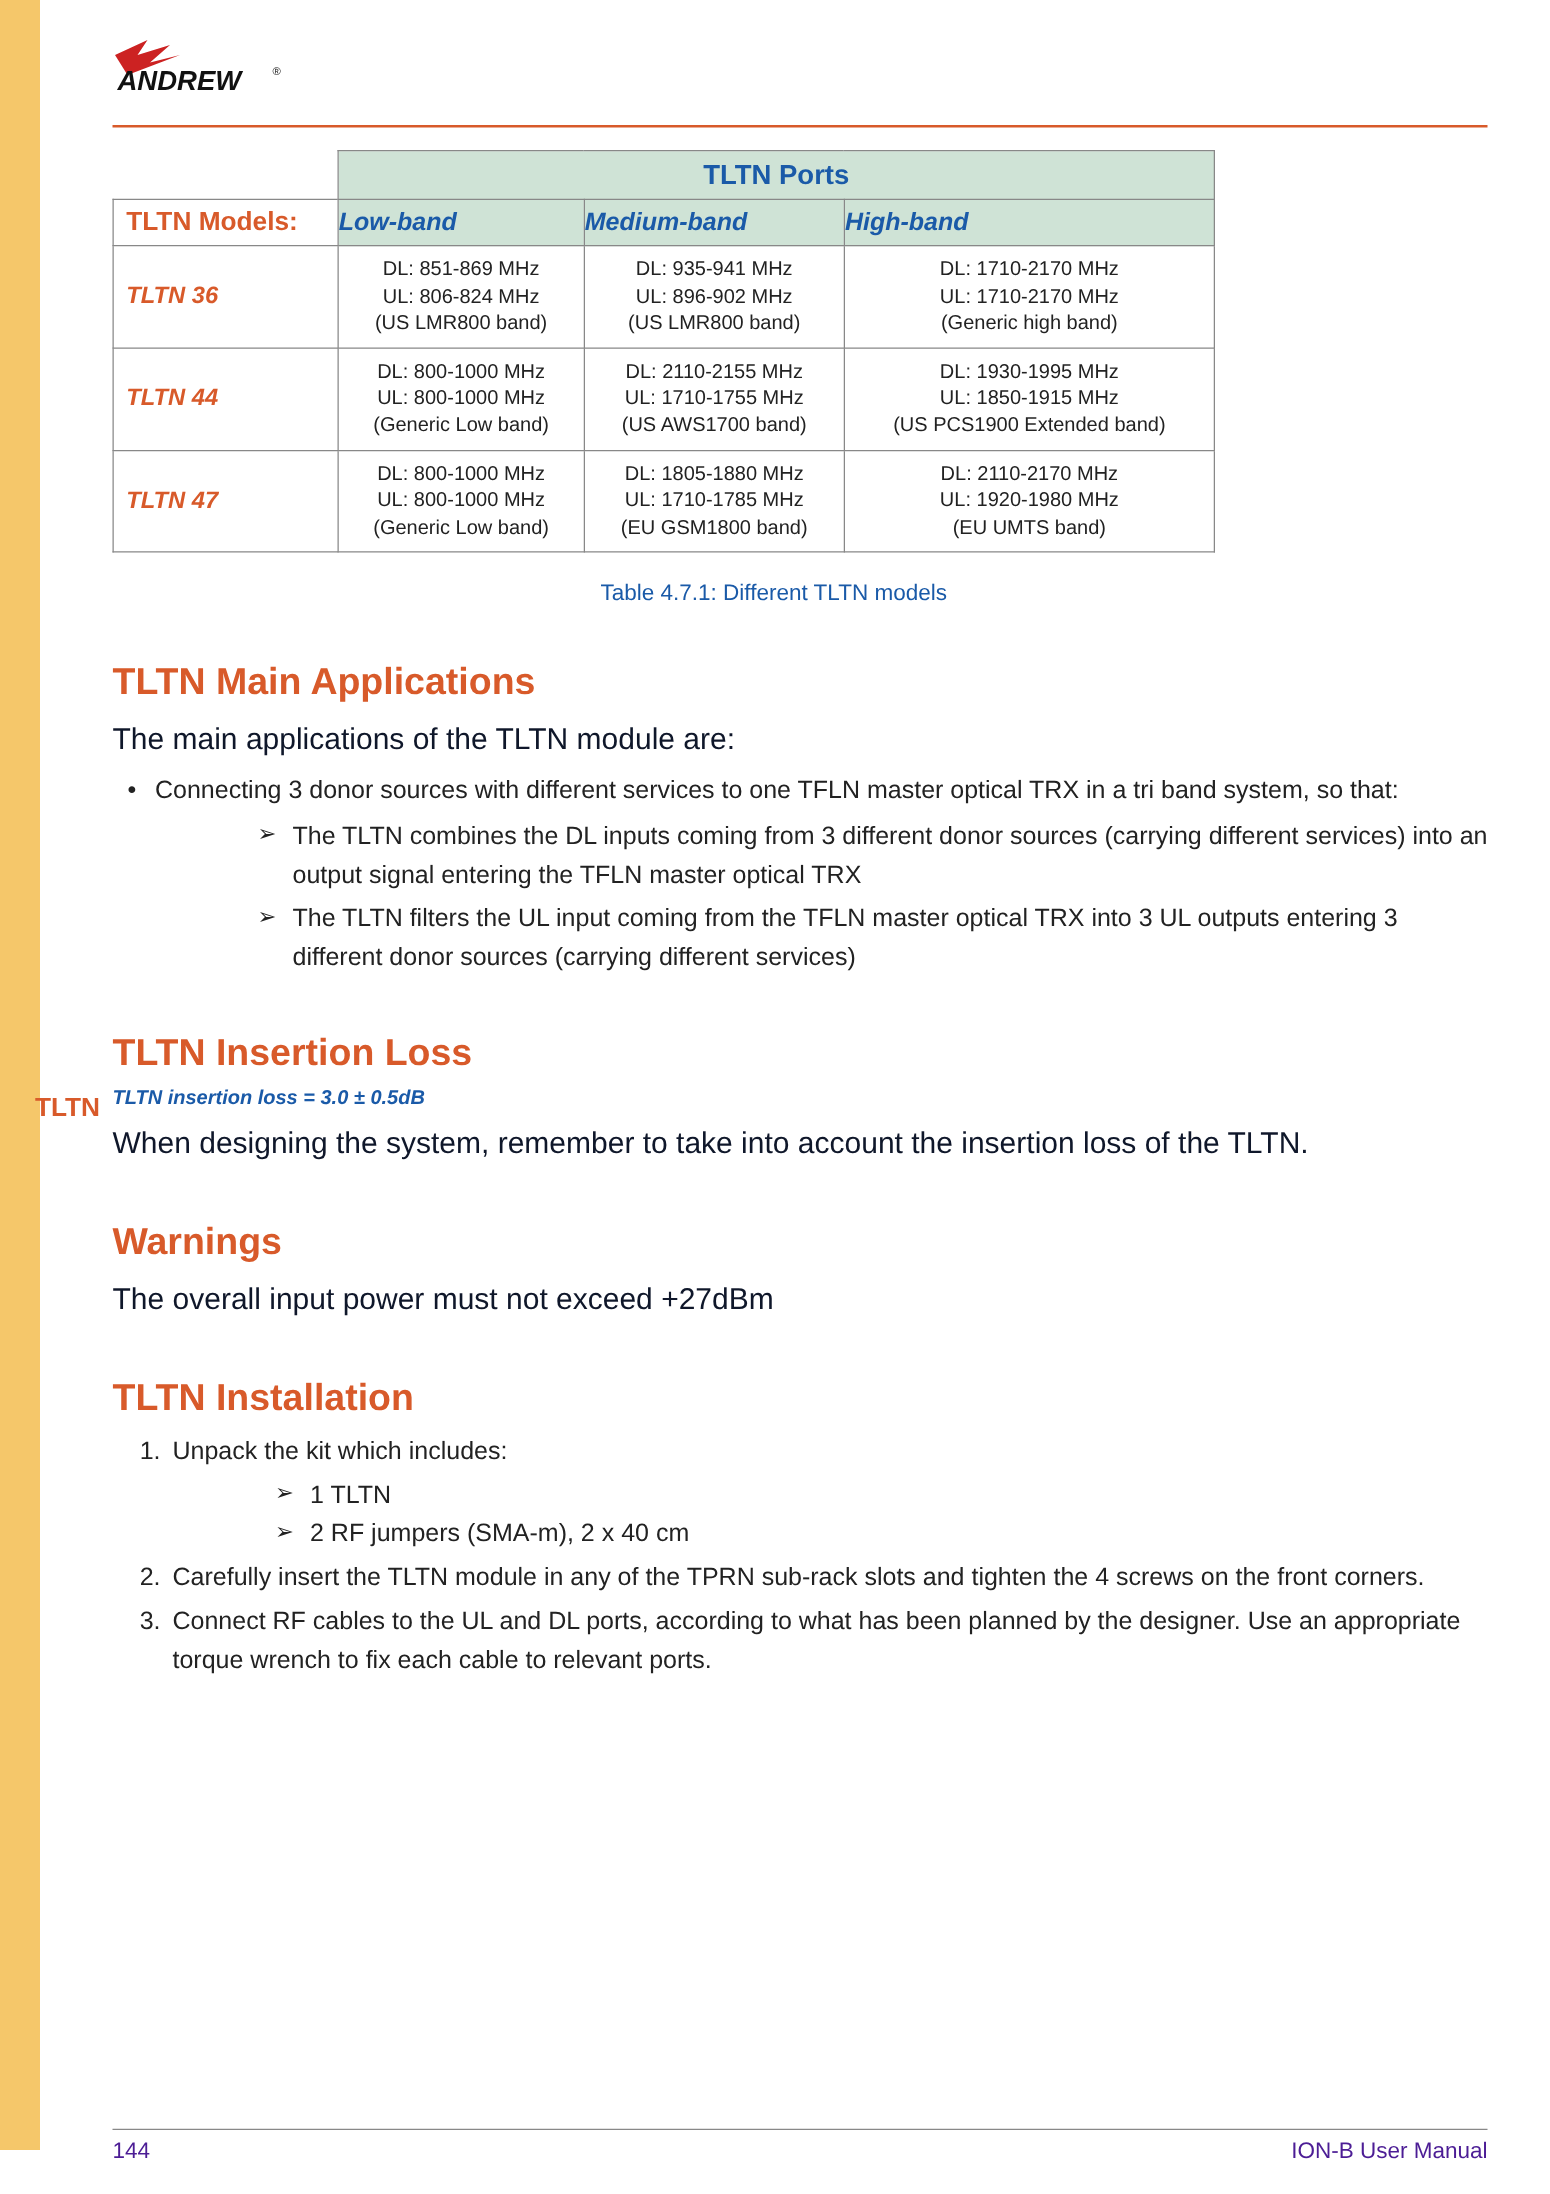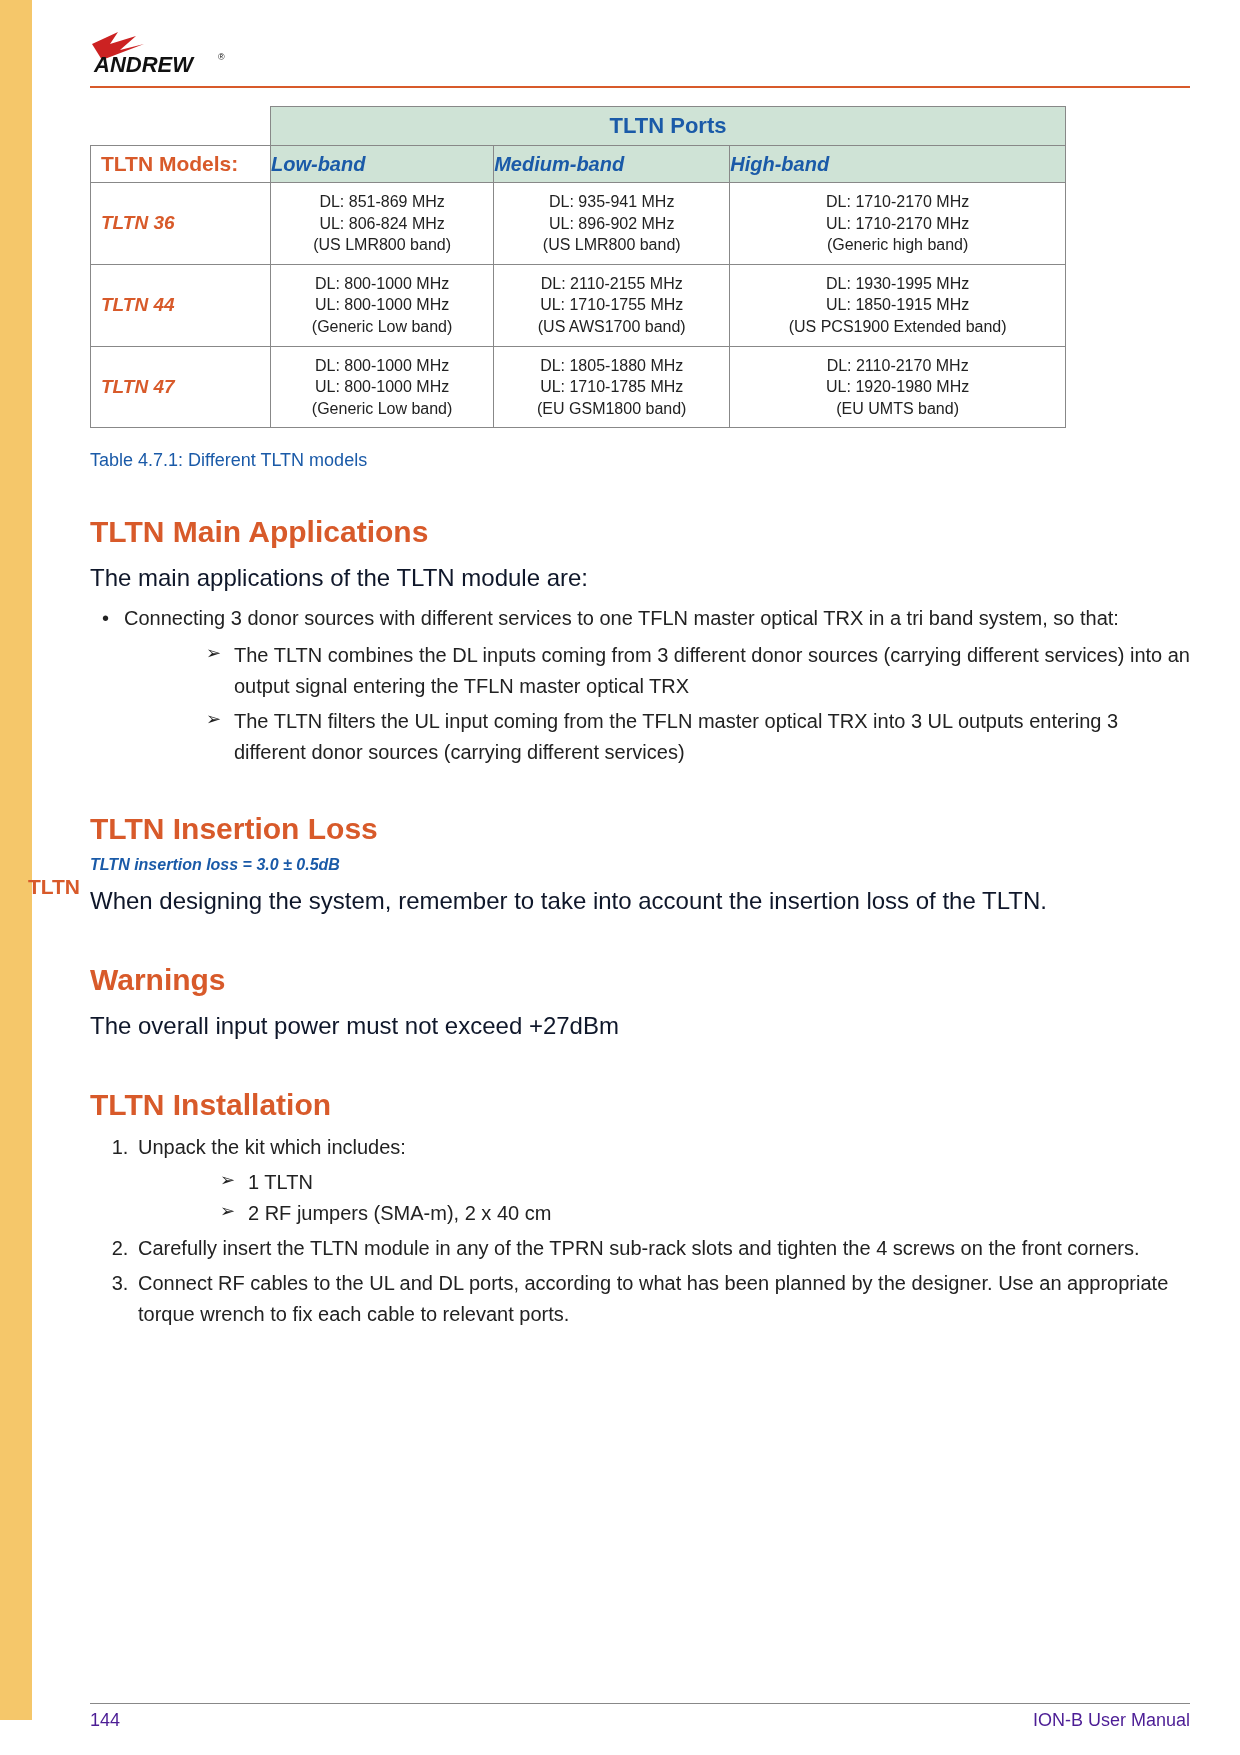--- a/index.html
+++ b/index.html
@@ -29,35 +29,35 @@
     text-align: right;
   }
   .page {
     position: absolute;
     left: 90px;
     top: 0;
     width: 1100px;
   }
   .logo-row {
     padding-top: 30px;
-    padding-bottom: 4px;
+    padding-bottom: 17px;
   }
   .logo {
     display: inline-block;
   }
   .logo svg { display: block; }
   .hr-top {
     border: none;
     border-top: 2px solid #d85a2a;
     margin-bottom: 18px;
   }
   
   .tltn-table {
     border-collapse: collapse;
-    width: 976px;
+    width: 882px;
     margin-left: 0;
   }
   .tltn-table td, .tltn-table th {
     border: 1px solid #888;
     font-size: 16px;
     vertical-align: middle;
   }
   .tltn-table .empty-cell {
     border: none;
     background: transparent;
@@ -96,21 +96,21 @@
   .tltn-table .data-cell {
     text-align: center;
     padding: 8px 6px;
     line-height: 1.35;
     font-size: 16px;
     color: #222;
   }
   .table-caption {
     color: #1a5aa8;
     font-size: 18px;
-    text-align: left;
+    text-align: center;
     margin: 22px 42px 0 0;
   }
   
   h2.section {
     color: #d85a2a;
     font-size: 30px;
     font-weight: bold;
     margin-top: 44px;
     margin-bottom: 10px;
   }

